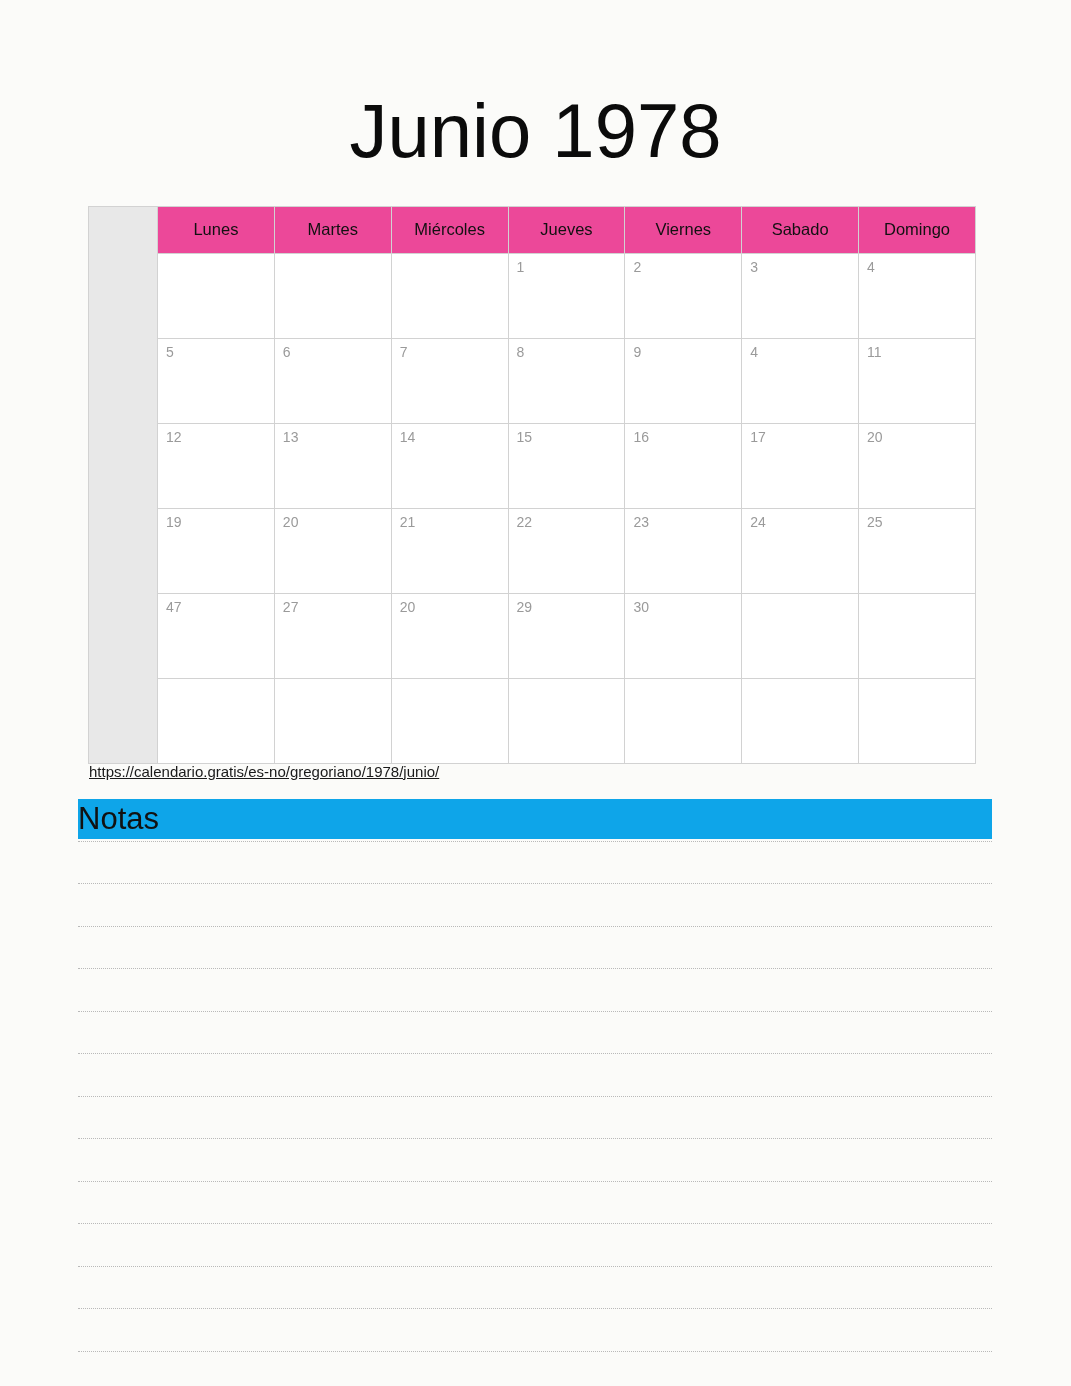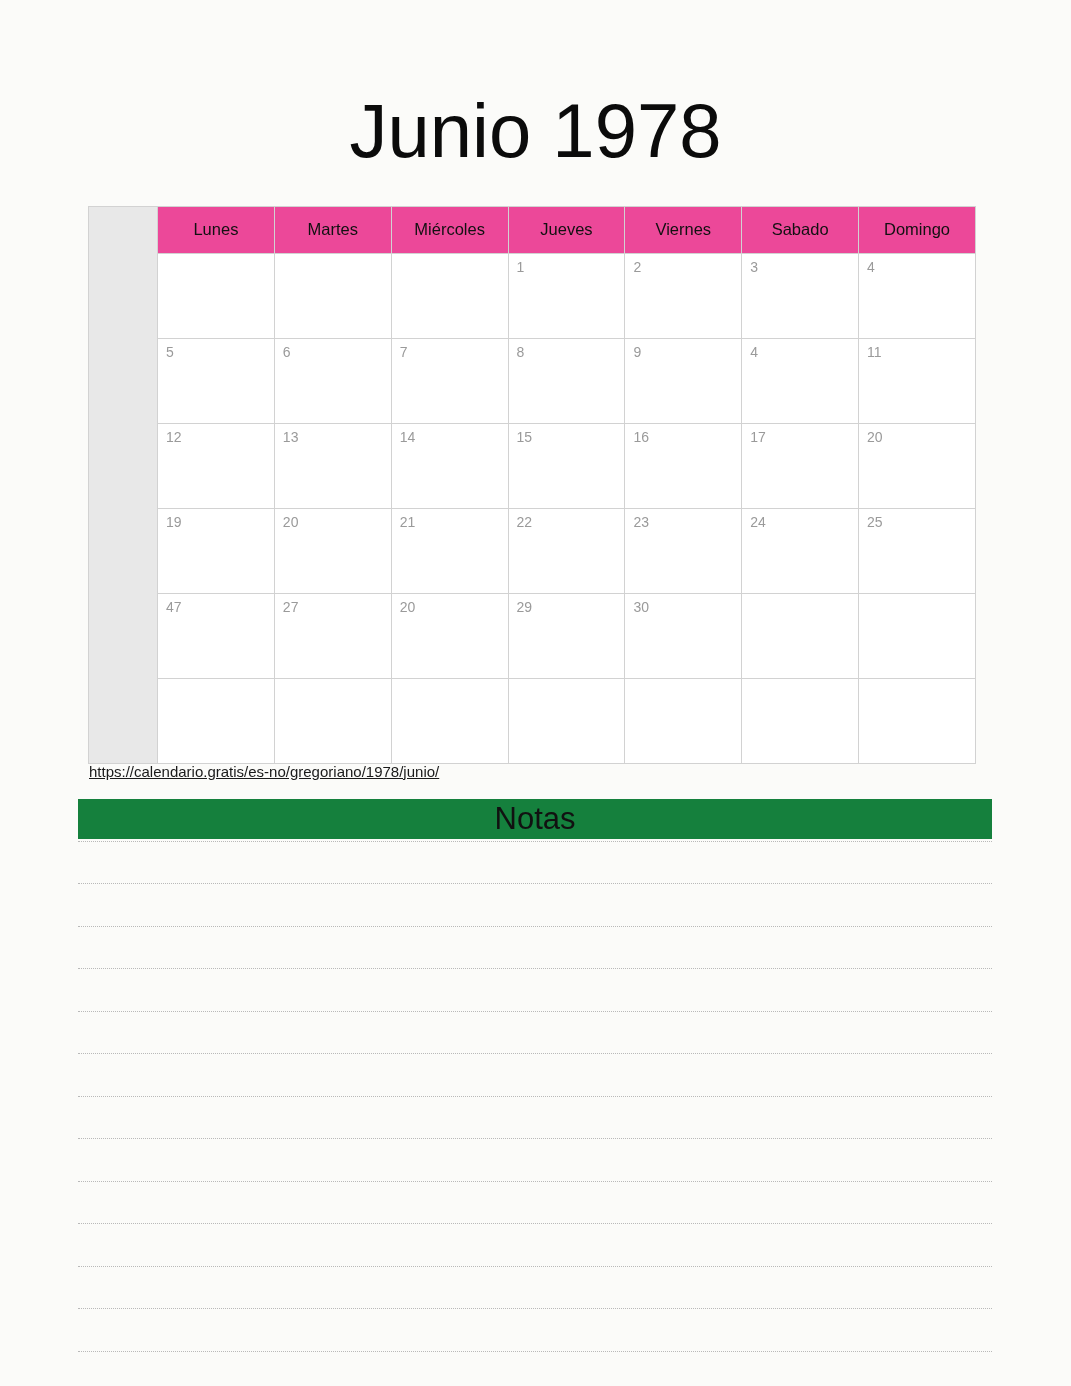--- a/index.html
+++ b/index.html
@@ -92,22 +92,21 @@
     text-decoration: underline;
   }
 
   
   .notas-head {
     position: absolute;
     left: 78px;
     top: 748px;
     width: 914px;
     height: 40px;
-    background: #15803d;
-    text-align: center;
+    background: #0ea5e9;
     font-size: 31px;
     line-height: 40px;
     color: #111;
   }
   .lines {
     position: absolute;
     left: 78px;
     top: 790px;
     width: 914px;
   }

